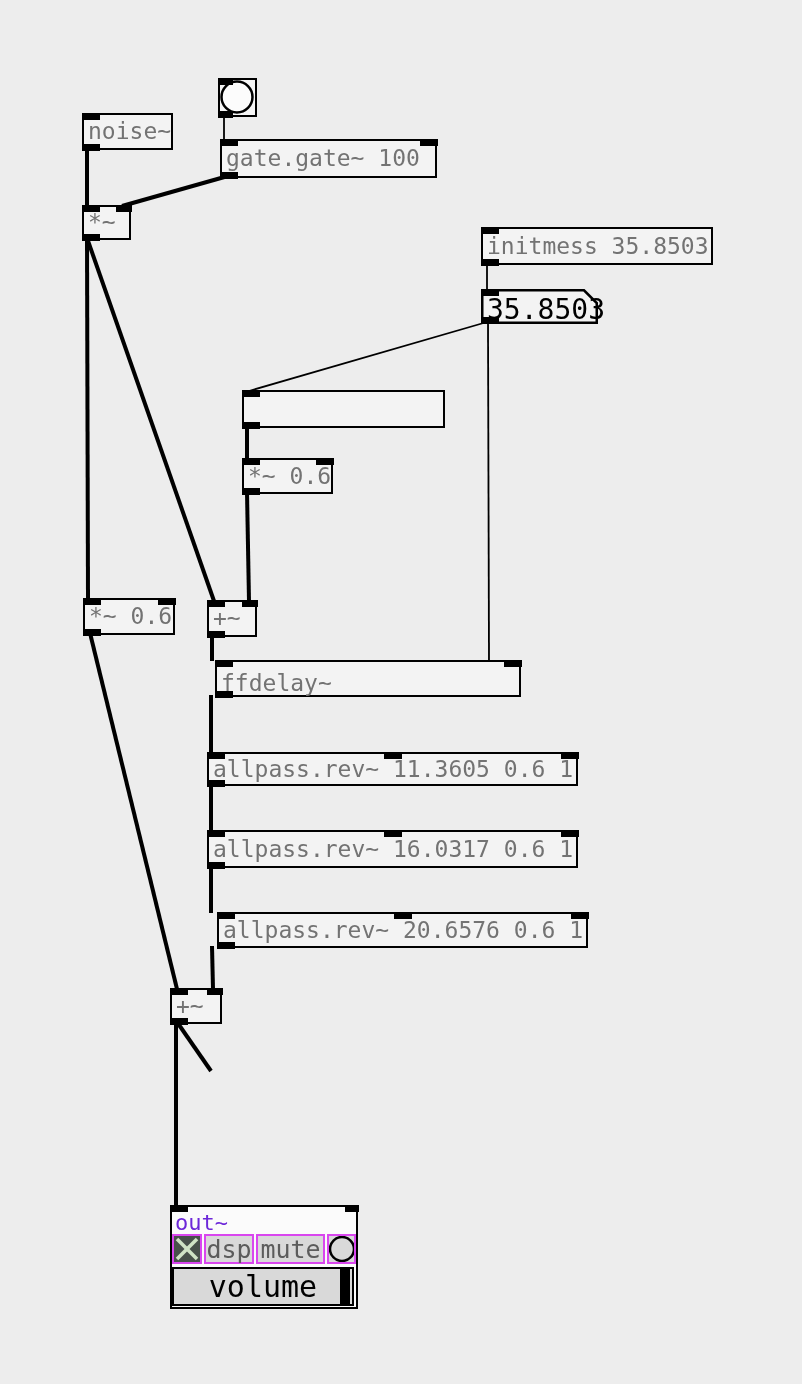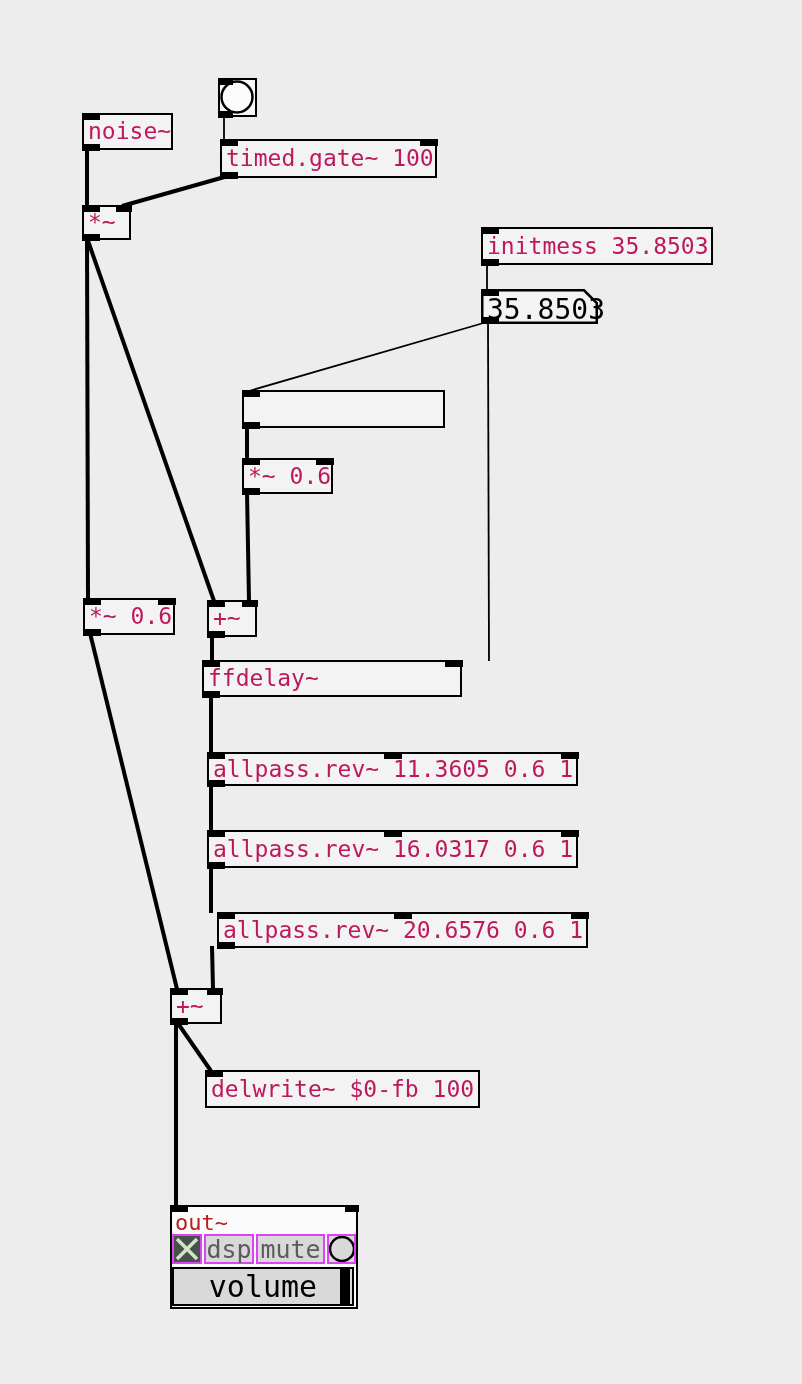--- a/index.html
+++ b/index.html
@@ -2,35 +2,35 @@
 <html><head>
 <meta charset="utf-8">
 <style>
   html,body{margin:0;padding:0;}
   body{background:#ededed;font-family:"DejaVu Sans Mono", monospace;}
   #canvas{position:relative;width:802px;height:1384px;background:#ededed;overflow:hidden;}
   #cords{position:absolute;left:0;top:0;z-index:1;}
   .box{
     position:absolute;z-index:2;box-sizing:border-box;
     background:#f3f3f3;border:2.5px solid #000;
-    font-size:23px;color:#be185d;display:flex;align-items:center;
+    font-size:23px;color:#737373;display:flex;align-items:center;
     padding-left:4px;white-space:pre;line-height:1;
   }
   .tab{position:absolute;background:#000;width:18px;height:7px;z-index:3;}
   .tab.tl{left:-2.5px;top:-2.5px;}
   .tab.tr{right:-2.5px;top:-2.5px;}
   .tab.tm{left:50%;transform:translateX(-50%);top:-2.5px;}
   .tab.bl{left:-2.5px;bottom:-2.5px;}
   .bangbox{position:absolute;z-index:2;box-sizing:border-box;background:#f6f6f6;border:2.5px solid #000;}
   .bangbox .tab{width:15px;}
   .atomwrap{position:absolute;z-index:2;}
   .atomwrap .lbl{position:absolute;left:6px;top:4px;font-size:28px;color:#000;white-space:pre;}
   
   .gop{position:absolute;z-index:2;box-sizing:border-box;background:#fbfbfb;border:2.5px solid #000;}
-  .gop-label{position:absolute;left:3px;top:3px;font-size:22px;color:#b91c1c;}
+  .gop-label{position:absolute;left:3px;top:3px;font-size:22px;color:#6d28d9;}
   .gop-cell{position:absolute;box-sizing:border-box;border:2px solid #d946ef;}
   .gop-toggle{left:0px;top:27px;width:30px;height:30px;background:#47504a;}
   .gop-btn{background:#d9d9d9;color:#5c5c5c;font-size:25px;display:flex;align-items:center;justify-content:center;}
   .gop-dsp{left:32px;top:27px;width:50px;height:30px;}
   .gop-mute{left:84px;top:27px;width:69px;height:30px;}
   .gop-bangcell{left:155px;top:27px;width:29px;height:30px;background:#d9d9d9;}
   .gop-slider{position:absolute;left:0px;top:60px;width:182px;height:39px;box-sizing:border-box;
     background:#d9d9d9;border:2px solid #000;display:flex;align-items:center;justify-content:center;
     font-size:30px;color:#000;}
   .gop-knob{position:absolute;left:166px;top:0px;width:10px;height:35px;background:#000;}
@@ -73,21 +73,21 @@
     <i class="tab bl"></i>
   </div>
 
   <div class="box" style="left:82px;top:113px;width:91px;height:37px;">
     <span>noise~</span>
     <i class="tab tl"></i>
     <i class="tab bl"></i>
   </div>
 
   <div class="box" style="left:220px;top:139px;width:217px;height:39px;">
-    <span>timed.gate~ 100</span>
+    <span>gate.gate~ 100</span>
     <i class="tab tl"></i>
     <i class="tab tr"></i>
     <i class="tab bl"></i>
   </div>
 
   <div class="box" style="left:82px;top:205px;width:49px;height:35px;">
     <span>*~</span>
     <i class="tab tl"></i>
     <i class="tab tr" style="width:16px;"></i>
     <i class="tab bl"></i>
@@ -127,21 +127,21 @@
     <i class="tab bl"></i>
   </div>
 
   <div class="box" style="left:207px;top:600px;width:50px;height:37px;">
     <span>+~</span>
     <i class="tab tl"></i>
     <i class="tab tr" style="width:16px;"></i>
     <i class="tab bl"></i>
   </div>
 
-  <div class="box" style="left:202px;top:660px;width:260px;height:37px;">
+  <div class="box" style="left:215px;top:660px;width:306px;height:37px;align-items:flex-end;">
     <span>ffdelay~</span>
     <i class="tab tl"></i>
     <i class="tab tr"></i>
     <i class="tab bl"></i>
   </div>
 
   <div class="box" style="left:207px;top:752px;width:371px;height:34px;">
     <span>allpass.rev~ 11.3605 0.6 1</span>
     <i class="tab tl"></i>
     <i class="tab tm"></i>
@@ -165,24 +165,20 @@
     <i class="tab bl"></i>
   </div>
 
   <div class="box" style="left:170px;top:988px;width:52px;height:36px;">
     <span>+~</span>
     <i class="tab tl"></i>
     <i class="tab tr" style="width:16px;"></i>
     <i class="tab bl"></i>
   </div>
 
-  <div class="box" style="left:205px;top:1070px;width:275px;height:38px;">
-    <span>delwrite~ $0-fb 100</span>
-    <i class="tab tl"></i>
-  </div>
 
   <div class="gop" style="left:170px;top:1205px;width:188px;height:104px;">
     <i class="tab tl"></i>
     <i class="tab tr" style="width:14px;"></i>
     <span class="gop-label">out~</span>
 
     <div class="gop-cell gop-toggle">
       <svg width="26" height="26" style="display:block">
         <line x1="3" y1="3" x2="23" y2="23" stroke="#cfe3c5" stroke-width="3.5"></line>
         <line x1="23" y1="3" x2="3" y2="23" stroke="#cfe3c5" stroke-width="3.5"></line>

